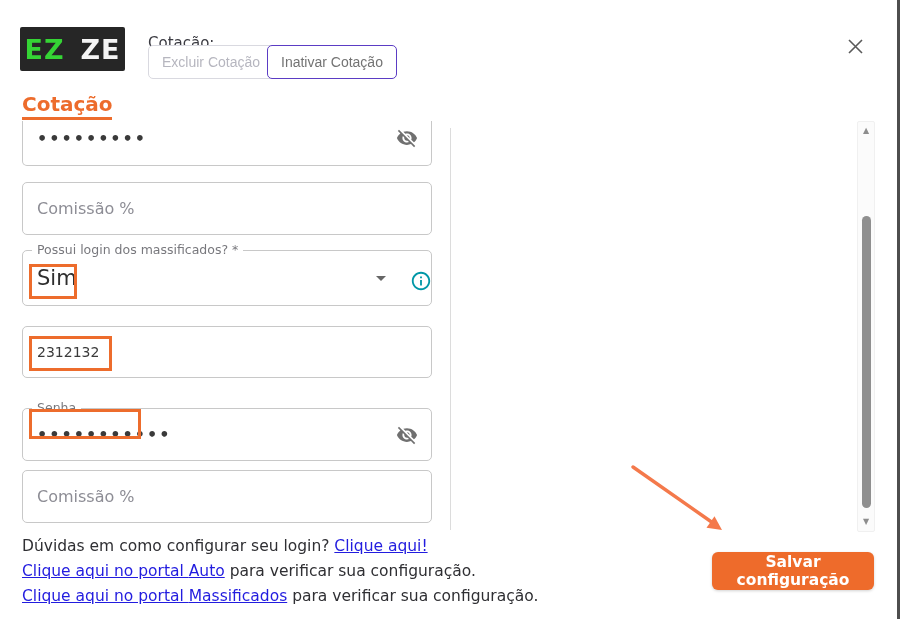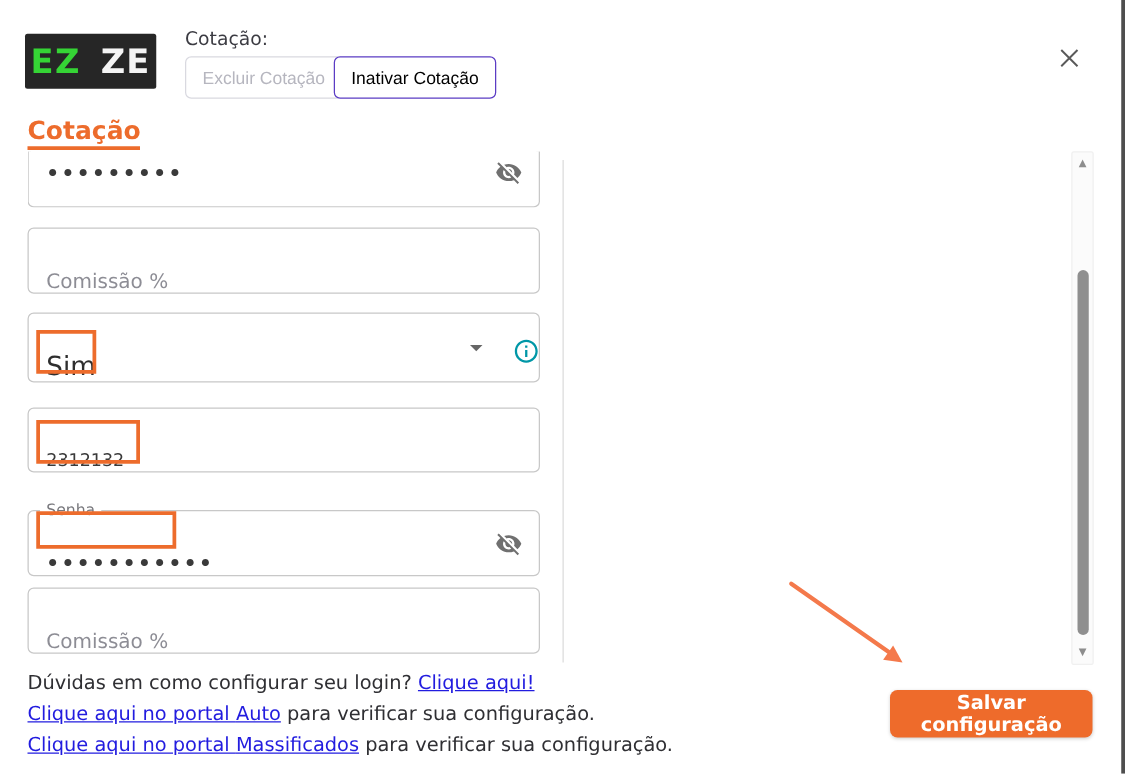--- a/index.html
+++ b/index.html
@@ -14,26 +14,26 @@
   
   .modal-right-border { left:897px; top:0; width:3px; height:619px; background:#4e4e4e; }
 
   
   .logo { left:20px; top:27px; width:105px; height:44px; background:#262626; border-radius:2px;
           display:flex; align-items:center; justify-content:center;
           font-size:27px; font-weight:bold; letter-spacing:1px;gap:16px; }
   .logo .green { color:#35D435; }
   .logo .white { color:#f4f4f4; }
 
-  .section-label { left:148px; top:22px; font-size:15px; color:#3b3b42; }
+  .section-label { left:148px; top:34px; font-size:15px; color:#3b3b42; }
 
   .hdr-btn { top:45px; height:30px; border-radius:5px; background:#fff;
              display:flex; align-items:center; padding:16px 13px; font-size:14px; cursor:pointer; }
   .hdr-btn.disabled { left:148px; border:1px solid #d9d9e0; color:#b6b6bf; }
-  .hdr-btn.purple  { left:267px; border:1px solid #5B3CC4; color:#000000; }
+  .hdr-btn.purple  { left:267px; border:1px solid #5B3CC4; color:#737373; }
 
   .close-btn { left:843px; top:36px; width:24px; height:24px; display:flex; align-items:center;
                justify-content:center; cursor:pointer; }
 
   
   .tab { left:22px; top:92px; width:90px; text-align:center; font-size:20px; font-weight:600;
          color:#ED6C2C; cursor:pointer; }
   .tab-underline { left:22px; top:117px; width:90px; height:3px; background:#ED6C2C; }
 
   
@@ -41,21 +41,21 @@
   .field input, .field .value-text {
     border:none; outline:none; background:transparent; width:100%;
     font-family:"DejaVu Sans","Liberation Sans",sans-serif;
     font-size:16px; color:#3a3a3a; padding:0 14px;
   }
   .field input::placeholder { color:#8d8d95; opacity:1; }
   .legend { position:absolute; top:-9px; left:9px; background:#fff; padding:0 5px;
             font-size:12.5px; color:#78787d; white-space:nowrap; }
   .masked { letter-spacing:2px; font-weight:bold; font-size:14px; color:#2e2e2e; }
   .field-cut { top:121px; height:45px; border-top:none; border-radius:0 0 5px 5px; }
-  .f-row { display:flex; align-items:flex-end; height:100%; }
+  .f-row { display:flex; align-items:center; height:100%; }
   .field-cut .f-row { align-items:flex-start; padding-top:8px; }
   .eye-btn { position:absolute; right:12px; width:24px; height:24px; display:flex;
              align-items:center; justify-content:center; cursor:pointer; }
   .caret-btn { position:absolute; right:38px; top:50%; transform:translateY(-50%); width:24px;
                height:24px; display:flex; align-items:center; justify-content:center; cursor:pointer; }
   .select-value { font-size:21px; color:#2e2e2e; padding-left:14px; }
 
   .info-btn { left:410px; top:270px; width:22px; height:22px; cursor:pointer; }
 
   
@@ -119,20 +119,21 @@
   </div>
 </div>
 
 <div class="abs field" style="top:182px; height:53px;">
   <div class="f-row">
     <input type="text" placeholder="Comissão %" style="">
   </div>
 </div>
 
 <div class="abs field" style="top:250px; height:56px;">
+  <span class="legend">Possui login dos massificados? *</span>
   <div class="f-row">
     <span class="select-value">Sim</span>
   </div>
   <div class="caret-btn">
     <svg width="24" height="24" viewBox="0 0 24 24">
         <path fill="#666" d="M7 10l5 5 5-5z"></path>
       </svg>
   </div>
 </div>
 

